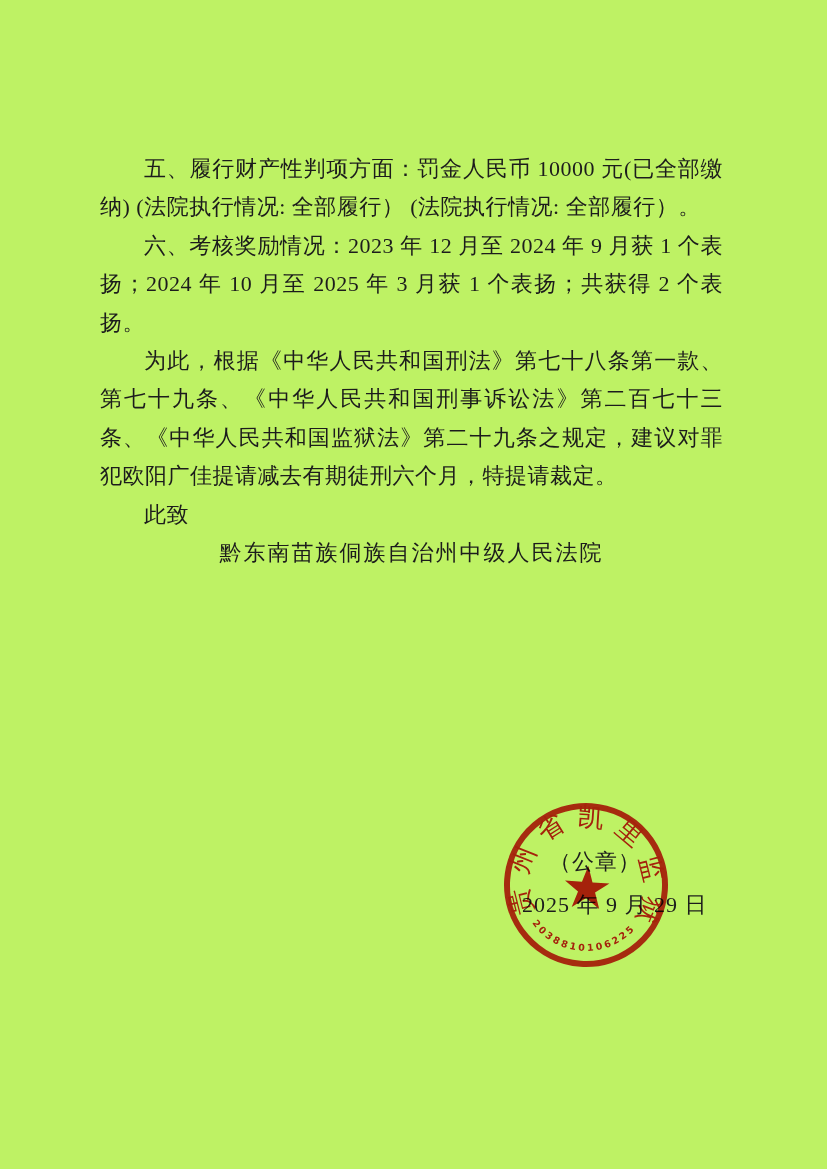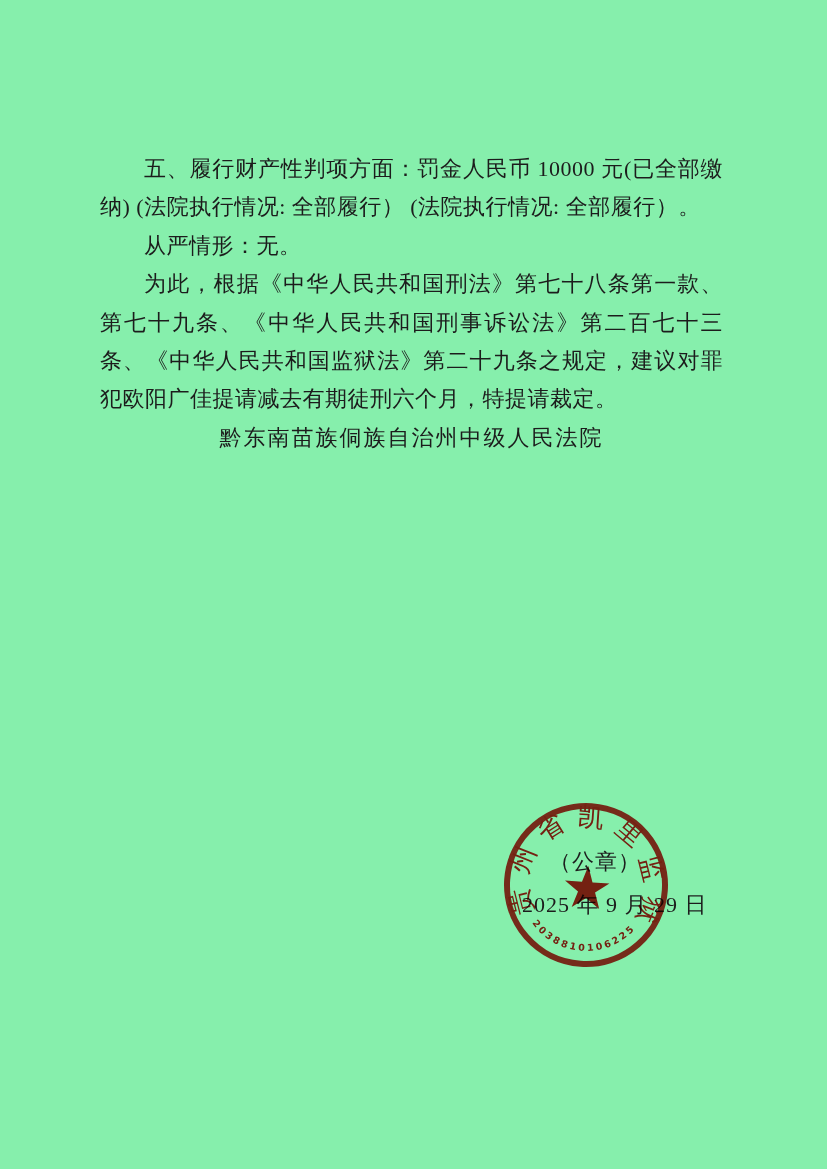--- a/index.html
+++ b/index.html
@@ -5,21 +5,21 @@
   html, body { margin: 0; padding: 0; }
   body {
     width: 827px; height: 1169px;
     background: #ffffff;
     font-family: "Liberation Serif", "DejaVu Serif", serif;
     color: #1c1c1c;
   }
   .page {
     position: relative;
     width: 827px; height: 1169px;
-    background: #86efac;
+    background: #bef264;
     overflow: hidden;
   }
   
   .doc-body {
     position: absolute;
     left: 100px; top: 150px; width: 623px;
     font-size: 22px;
     line-height: 38.4px;
     letter-spacing: 0.5px;
   }
@@ -108,22 +108,23 @@
   .n11 { transform: rotate( 40deg) translateY(63px); }
   .n12 { transform: rotate( 48deg) translateY(63px); }
 </style>
 </head>
 <body>
 
 <div class="page">
 
   <div class="doc-body">
     <p class="para">五、履行财产性判项方面：罚金人民币 10000 元(已全部缴纳) (法院执行情况: 全部履行） (法院执行情况: 全部履行）。</p>
-    <p class="para">从严情形：无。</p>
+    <p class="para">六、考核奖励情况：2023 年 12 月至 2024 年 9 月获 1 个表扬；2024 年 10 月至 2025 年 3 月获 1 个表扬；共获得 2 个表扬。</p>
     <p class="para">为此，根据《中华人民共和国刑法》第七十八条第一款、第七十九条、《中华人民共和国刑事诉讼法》第二百七十三条、《中华人民共和国监狱法》第二十九条之规定，建议对罪犯欧阳广佳提请减去有期徒刑六个月，特提请裁定。</p>
+    <p class="para salutation">此致</p>
     <p class="para recipient">黔东南苗族侗族自治州中级人民法院</p>
   </div>
 
   <div class="seal-caption">（公章）</div>
 
   <div class="doc-date">2025 年 9 月 29 日</div>
 
   <div class="seal">
     <div class="seal-ring"></div>
     <span class="seal-star">★</span>

